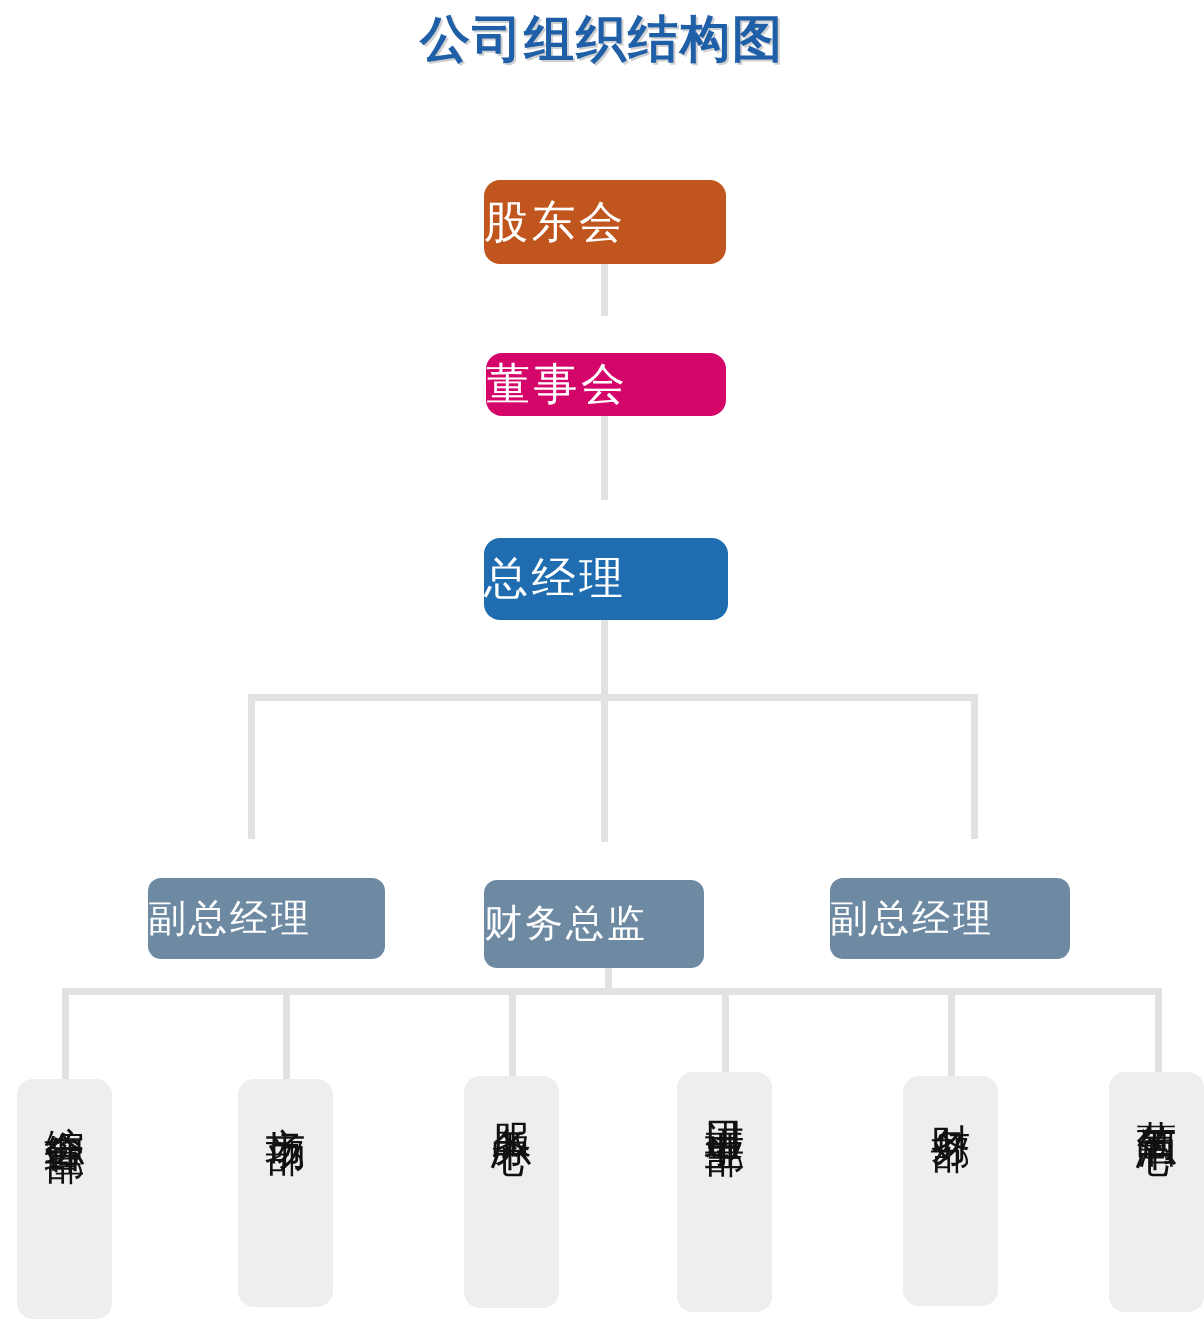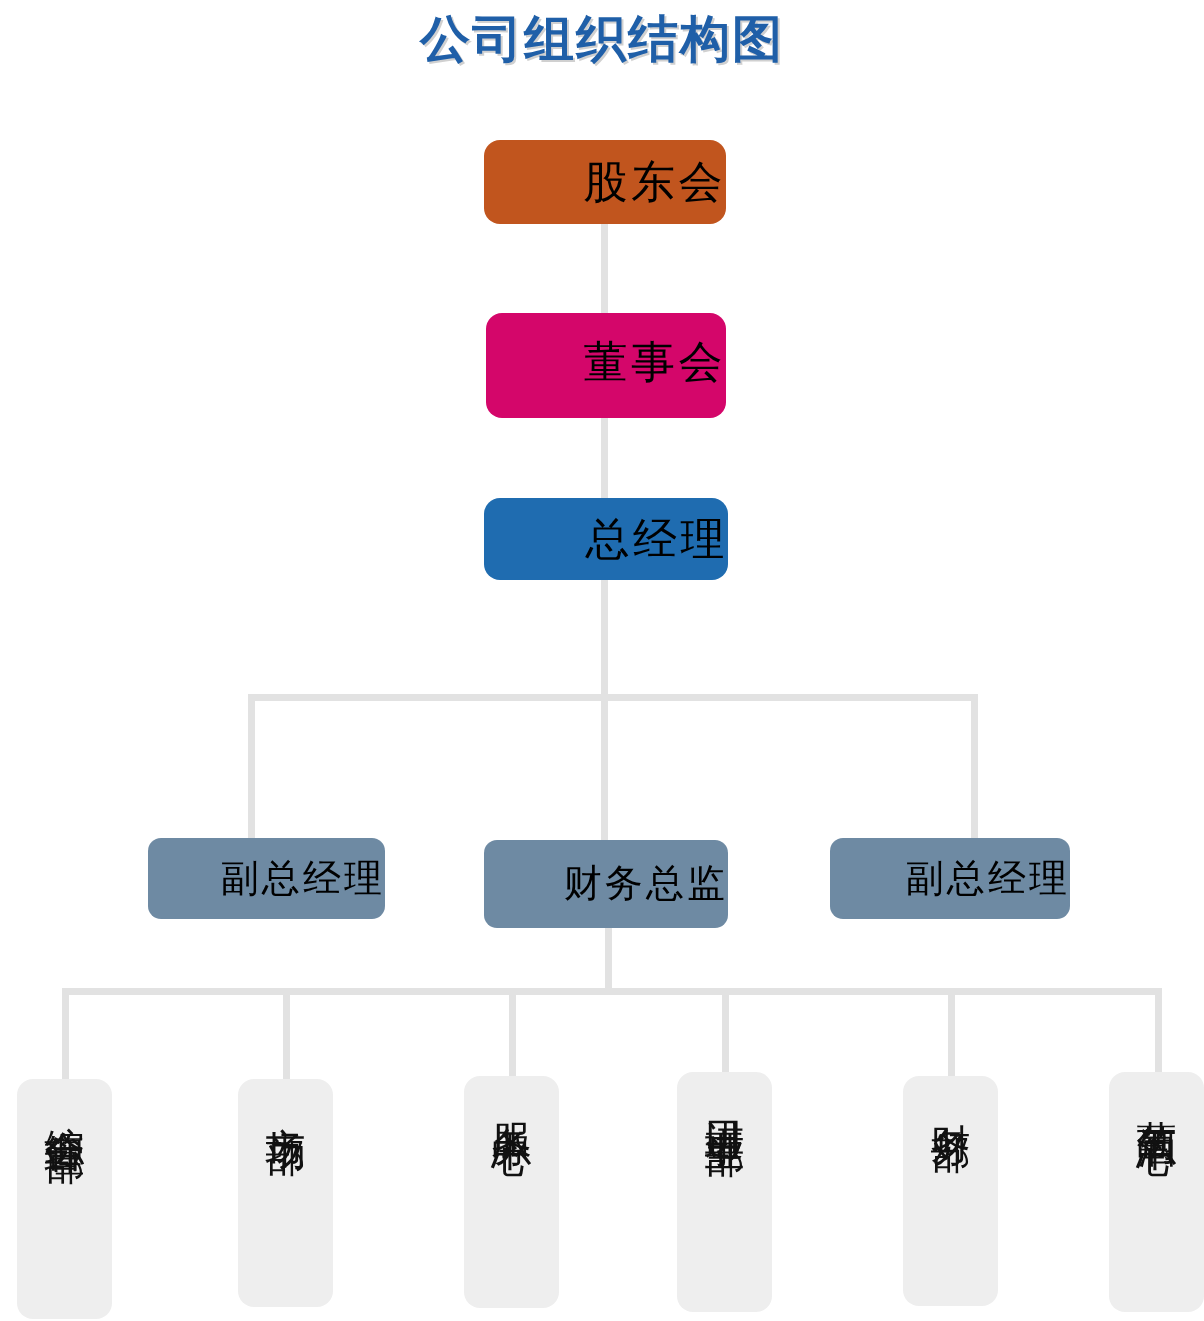--- a/index.html
+++ b/index.html
@@ -27,28 +27,29 @@
   }
   .line.v { width: 7px; }
   .line.h { height: 7px; }
 
   
   .node {
     position: absolute;
     box-sizing: border-box;
     display: flex;
     align-items: center;
-    justify-content: flex-end;
+    justify-content: flex-start;
     border-radius: 14px;
-    color: #000000;
+    color: #ffffff;
     font-weight: 400;
     letter-spacing: 0.08em;
     text-align: center;
     line-height: 1.1;
     user-select: none;
+    margin-top: 40px;
   }
 
   .node.top-level {
     font-size: 44px;
     border-radius: 16px;
   }
 
   .node.mid-level {
     font-size: 38px;
     border-radius: 13px;
@@ -113,33 +114,33 @@
   <div class="line v" style="left:283px; top:988px; height:94px;"></div>
   <div class="line v" style="left:509px; top:988px; height:94px;"></div>
   <div class="line v" style="left:722px; top:988px; height:94px;"></div>
   <div class="line v" style="left:948px; top:988px; height:94px;"></div>
   <div class="line v" style="left:1155px; top:988px; height:88px;"></div>
 
   <div class="node top-level" style="left:484px; top:140px; width:242px; height:84px; background:#C1551E;">
     <span>股东会</span>
   </div>
 
-  <div class="node top-level" style="left:486px; top:313px; width:240px; height:105px; background:#D4066A;font-family:Liberation Mono, monospace;">
+  <div class="node top-level" style="left:486px; top:313px; width:240px; height:63px; background:#D4066A;">
     <span>董事会</span>
   </div>
 
-  <div class="node top-level" style="left:484px; top:498px; width:244px; height:82px; background:#1F6CB0;">
+  <div class="node top-level" style="left:484px; top:498px; width:244px; height:82px; background:#1F6CB0;font-family:Liberation Serif, serif;">
     <span>总经理</span>
   </div>
 
   <div class="node mid-level" style="left:148px; top:838px; width:237px; height:81px; background:#6E8AA3;">
     <span>副总经理</span>
   </div>
 
-  <div class="node mid-level" style="left:484px; top:840px; width:244px; height:88px; background:#6E8AA3;">
+  <div class="node mid-level" style="left:484px; top:840px; width:220px; height:88px; background:#6E8AA3;">
     <span>财务总监</span>
   </div>
 
   <div class="node mid-level" style="left:830px; top:838px; width:240px; height:81px; background:#6E8AA3;">
     <span>副总经理</span>
   </div>
 
   <div class="dept" style="left:17px; top:1079px; width:95px; height:240px;">
     <span class="vtext">综合管理部</span>
   </div>

